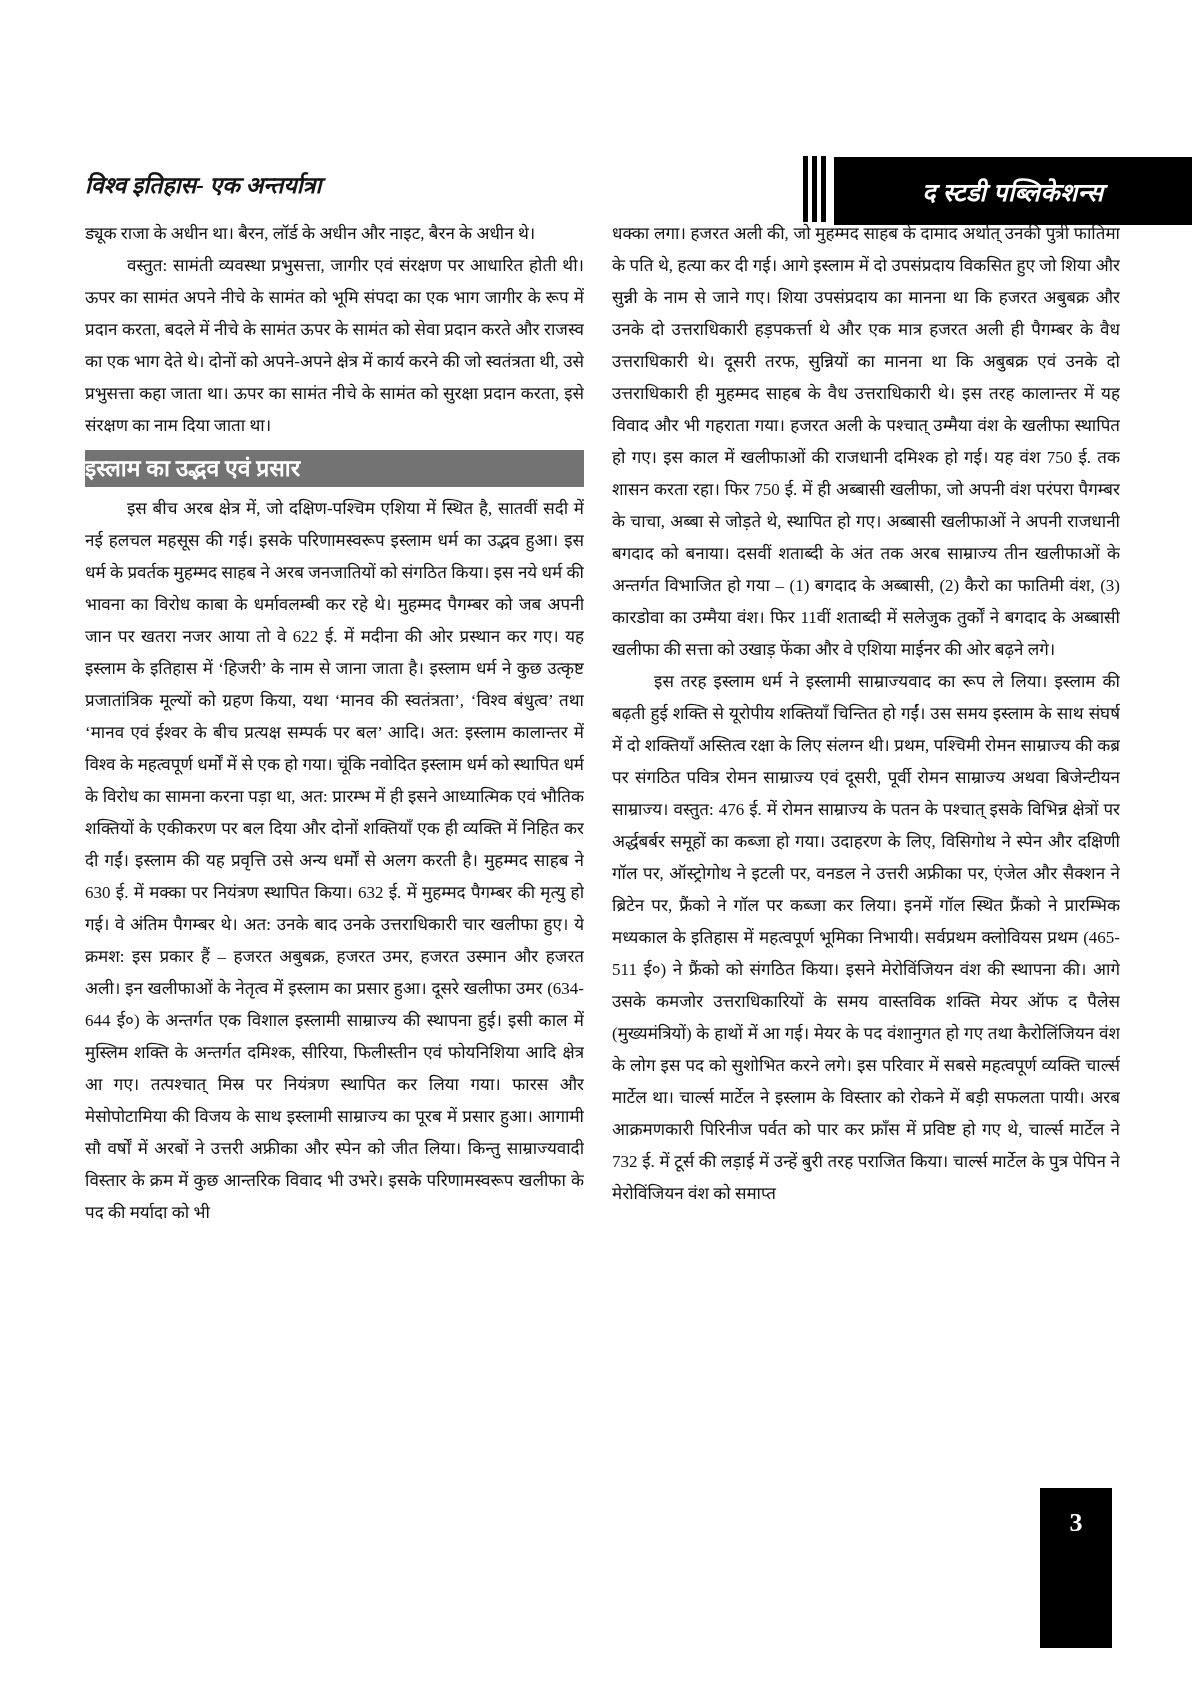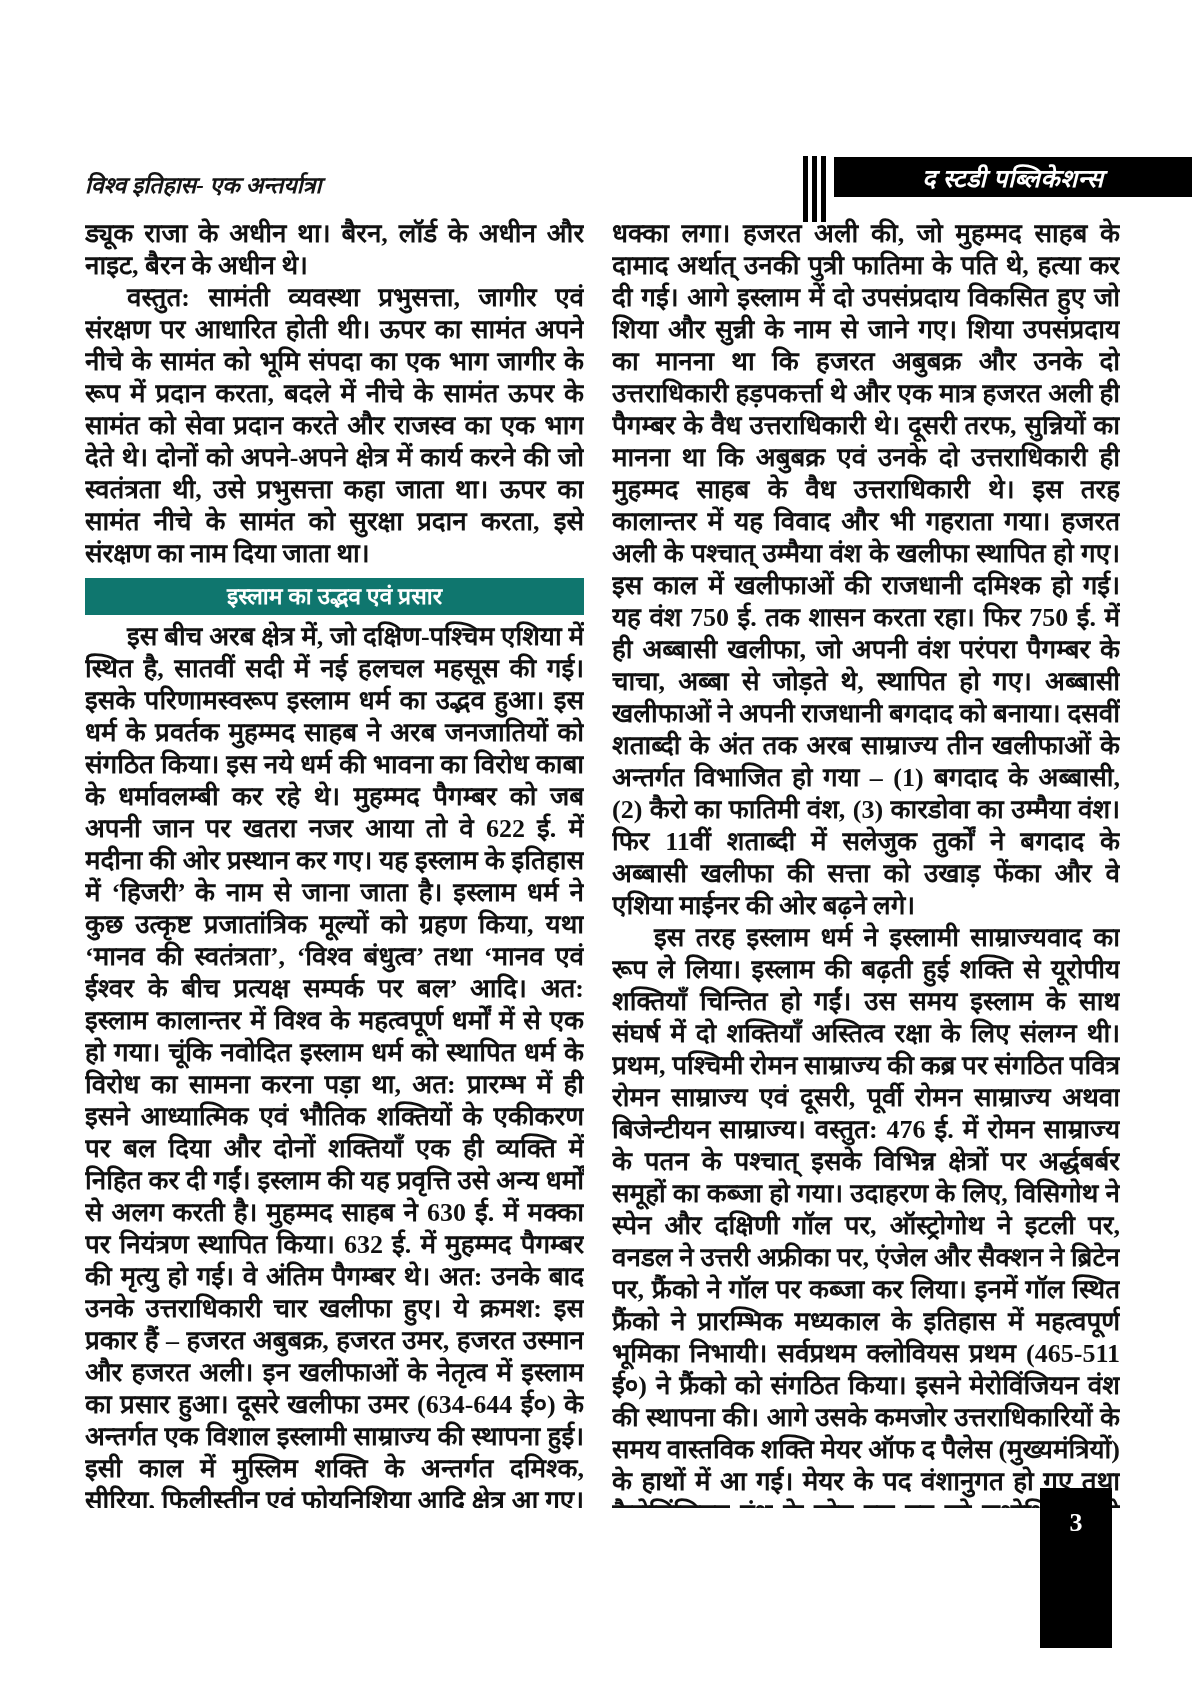--- a/index.html
+++ b/index.html
@@ -16,45 +16,44 @@
     position:absolute;left:85px;top:168px;
     font-size:23px;font-weight:bold;font-style:italic;
     color:#151515;white-space:nowrap;
   }
   .header-stripes{
     position:absolute;left:803px;top:156px;height:66px;
     display:flex;gap:4px;
   }
   .header-stripes .stripe{width:5px;height:100%;background:#000;}
   .publisher-box{
-    position:absolute;left:834px;top:157px;width:358px;height:40px;
+    position:absolute;left:834px;top:157px;width:358px;height:68px;
     background:#000;color:#fff;
     display:flex;align-items:center;justify-content:center;
     font-size:25px;font-weight:bold;font-style:italic;
     letter-spacing:.5px;white-space:nowrap;
   }
   
   .columns{
     position:absolute;left:85px;top:218px;width:1035px;height:1290px;
     display:flex;gap:20px;overflow:hidden;
   }
   .col{overflow:hidden;}
   .col-left{width:503px;}
   .col-right{width:512px;margin-left:8px;}
   .col p{
     margin:0;
-    font-size:26px;line-height:32px;
+    font-size:17px;line-height:32px;
     text-align:justify;
     color:#111;
-    font-weight:bold;
   }
   .col p.indent{text-indent:42px;}
   .section-heading{
-    background:#0f766e;color:#fff;
-    text-align:center;
+    background:#737373;color:#fff;
+    text-align:left;
     font-size:23px;font-weight:bold;
     line-height:37px;height:37px;
     margin:8px 0 6px 0;
   }
   
   .pagenum-box{
     position:absolute;left:1040px;top:1488px;width:72px;height:160px;
     background:#000;color:#fff;
     text-align:center;
   }

